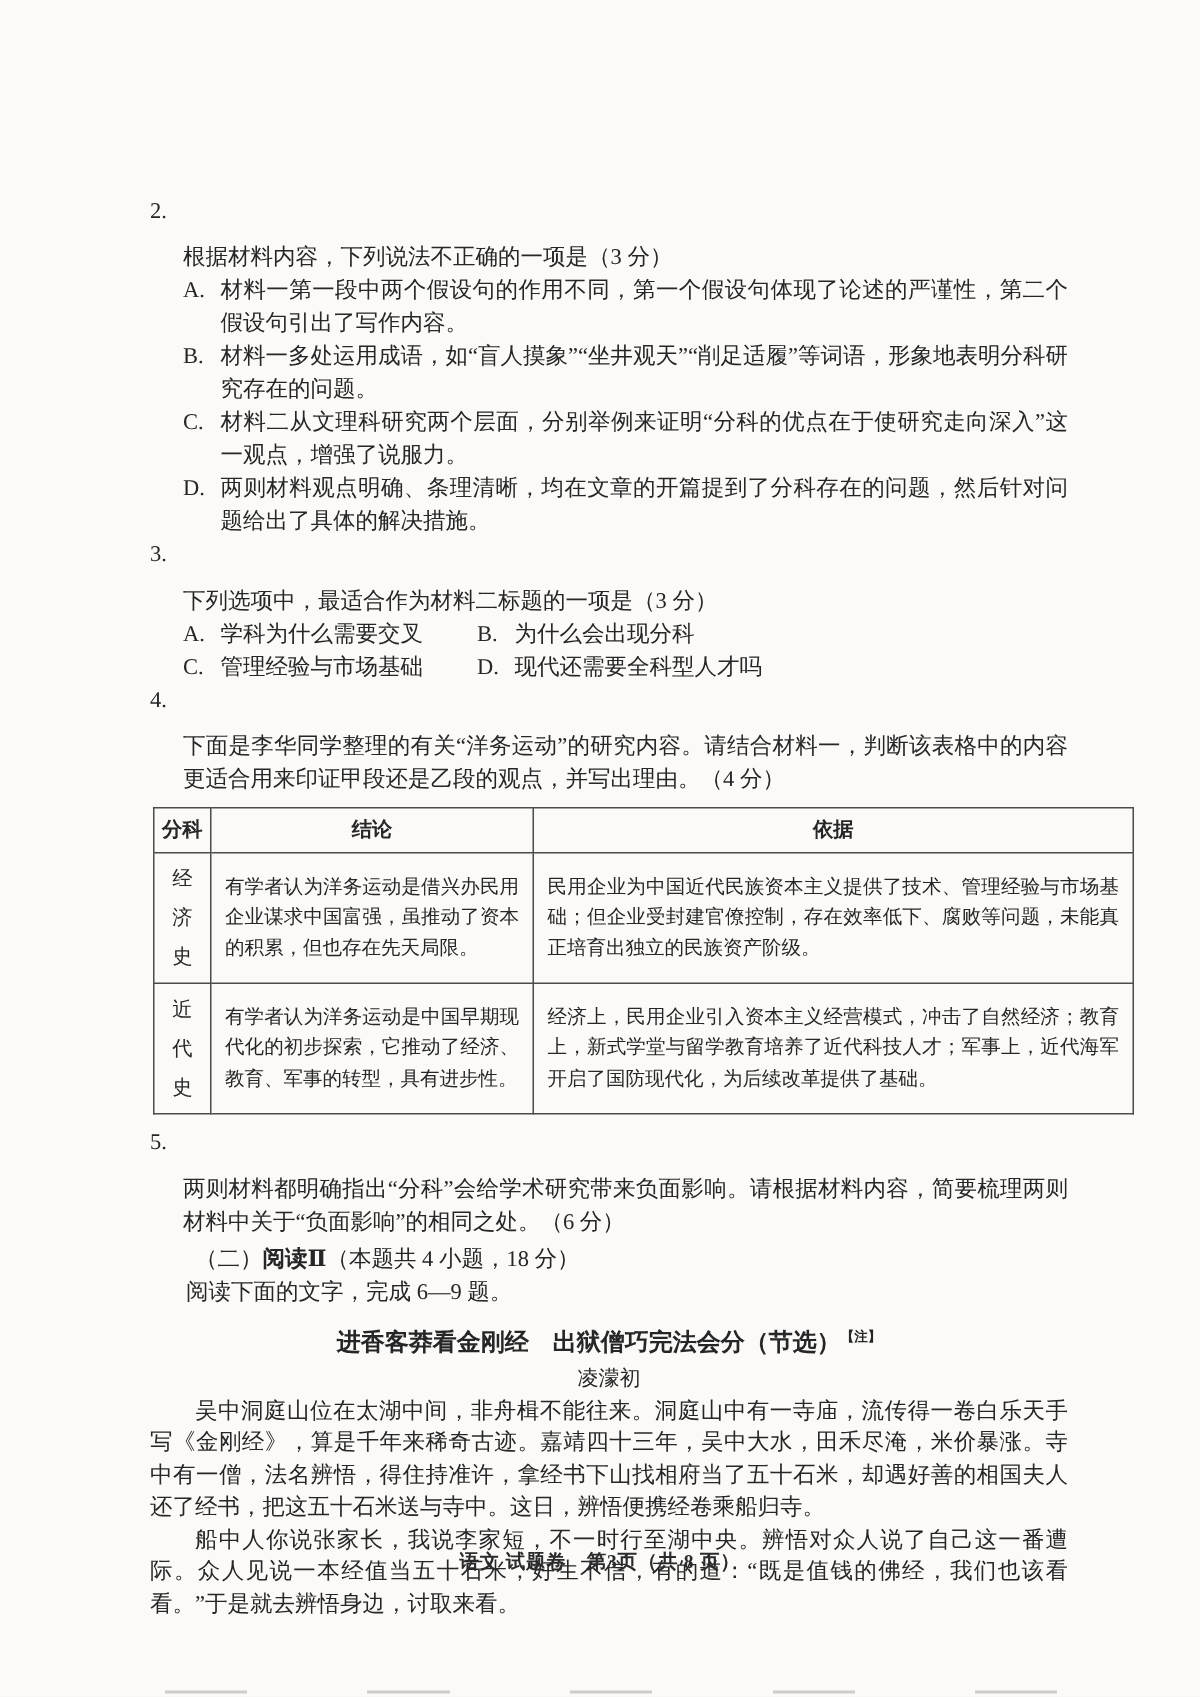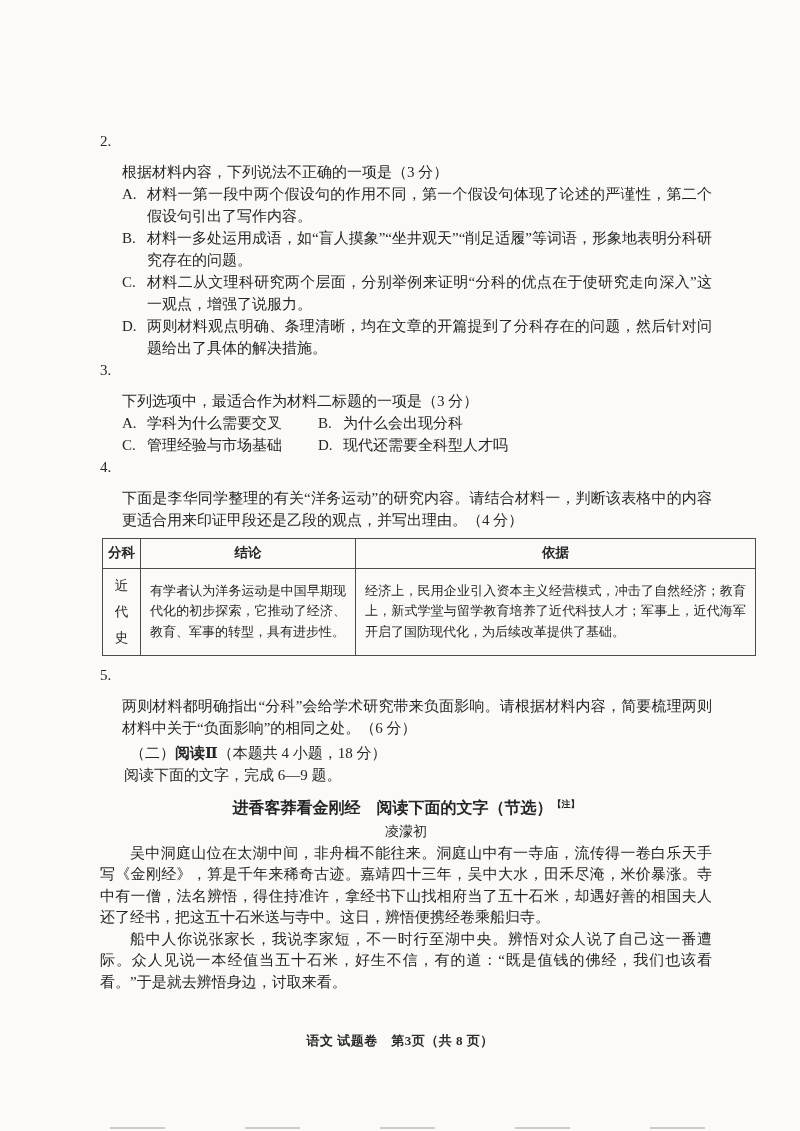--- a/index.html
+++ b/index.html
@@ -136,41 +136,46 @@
         </colgroup>
       <thead>
         <tr>
           <th>分科</th>
           <th>结论</th>
           <th>依据</th>
         </tr>
       </thead>
       <tbody>
         <tr>
+          <td class="subject-cell"><span class="subject">经济史</span></td>
+          <td class="conclusion">有学者认为洋务运动是借兴办民用企业谋求中国富强，虽推动了资本的积累，但也存在先天局限。</td>
+          <td class="evidence">民用企业为中国近代民族资本主义提供了技术、管理经验与市场基础；但企业受封建官僚控制，存在效率低下、腐败等问题，未能真正培育出独立的民族资产阶级。</td>
+        </tr>
+        <tr>
           <td class="subject-cell"><span class="subject">近代史</span></td>
           <td class="conclusion">有学者认为洋务运动是中国早期现代化的初步探索，它推动了经济、教育、军事的转型，具有进步性。</td>
           <td class="evidence">经济上，民用企业引入资本主义经营模式，冲击了自然经济；教育上，新式学堂与留学教育培养了近代科技人才；军事上，近代海军开启了国防现代化，为后续改革提供了基础。</td>
         </tr>
       </tbody>
     </table>
 
     <div class="question">
       <div class="q-stem">
         <span class="q-num">5.</span>
         <div class="q-text">两则材料都明确指出“分科”会给学术研究带来负面影响。请根据材料内容，简要梳理两则材料中关于“负面影响”的相同之处。（6 分）</div>
       </div>
     </div>
 
     <div class="section-heading">
       <span>（二）</span><span class="bold">阅读Ⅱ</span><span>（本题共 4 小题，18 分）</span>
     </div>
     <div class="instruction">阅读下面的文字，完成 6—9 题。</div>
 
     <div class="passage-title">
-      <span>进香客莽看金刚经　阅读下面的文字（节选）</span><sup class="note">【注】</sup>
+      <span>进香客莽看金刚经　出狱僧巧完法会分（节选）</span><sup class="note">【注】</sup>
     </div>
     <div class="author">凌濛初</div>
 
     <p class="para">吴中洞庭山位在太湖中间，非舟楫不能往来。洞庭山中有一寺庙，流传得一卷白乐天手写《金刚经》，算是千年来稀奇古迹。嘉靖四十三年，吴中大水，田禾尽淹，米价暴涨。寺中有一僧，法名辨悟，得住持准许，拿经书下山找相府当了五十石米，却遇好善的相国夫人还了经书，把这五十石米送与寺中。这日，辨悟便携经卷乘船归寺。</p>
     <p class="para">船中人你说张家长，我说李家短，不一时行至湖中央。辨悟对众人说了自己这一番遭际。众人见说一本经值当五十石米，好生不信，有的道：“既是值钱的佛经，我们也该看看。”于是就去辨悟身边，讨取来看。</p>
   </div>
 
   <div class="footer">语文 试题卷　第3页（共 8 页）</div>
 </div>
 

